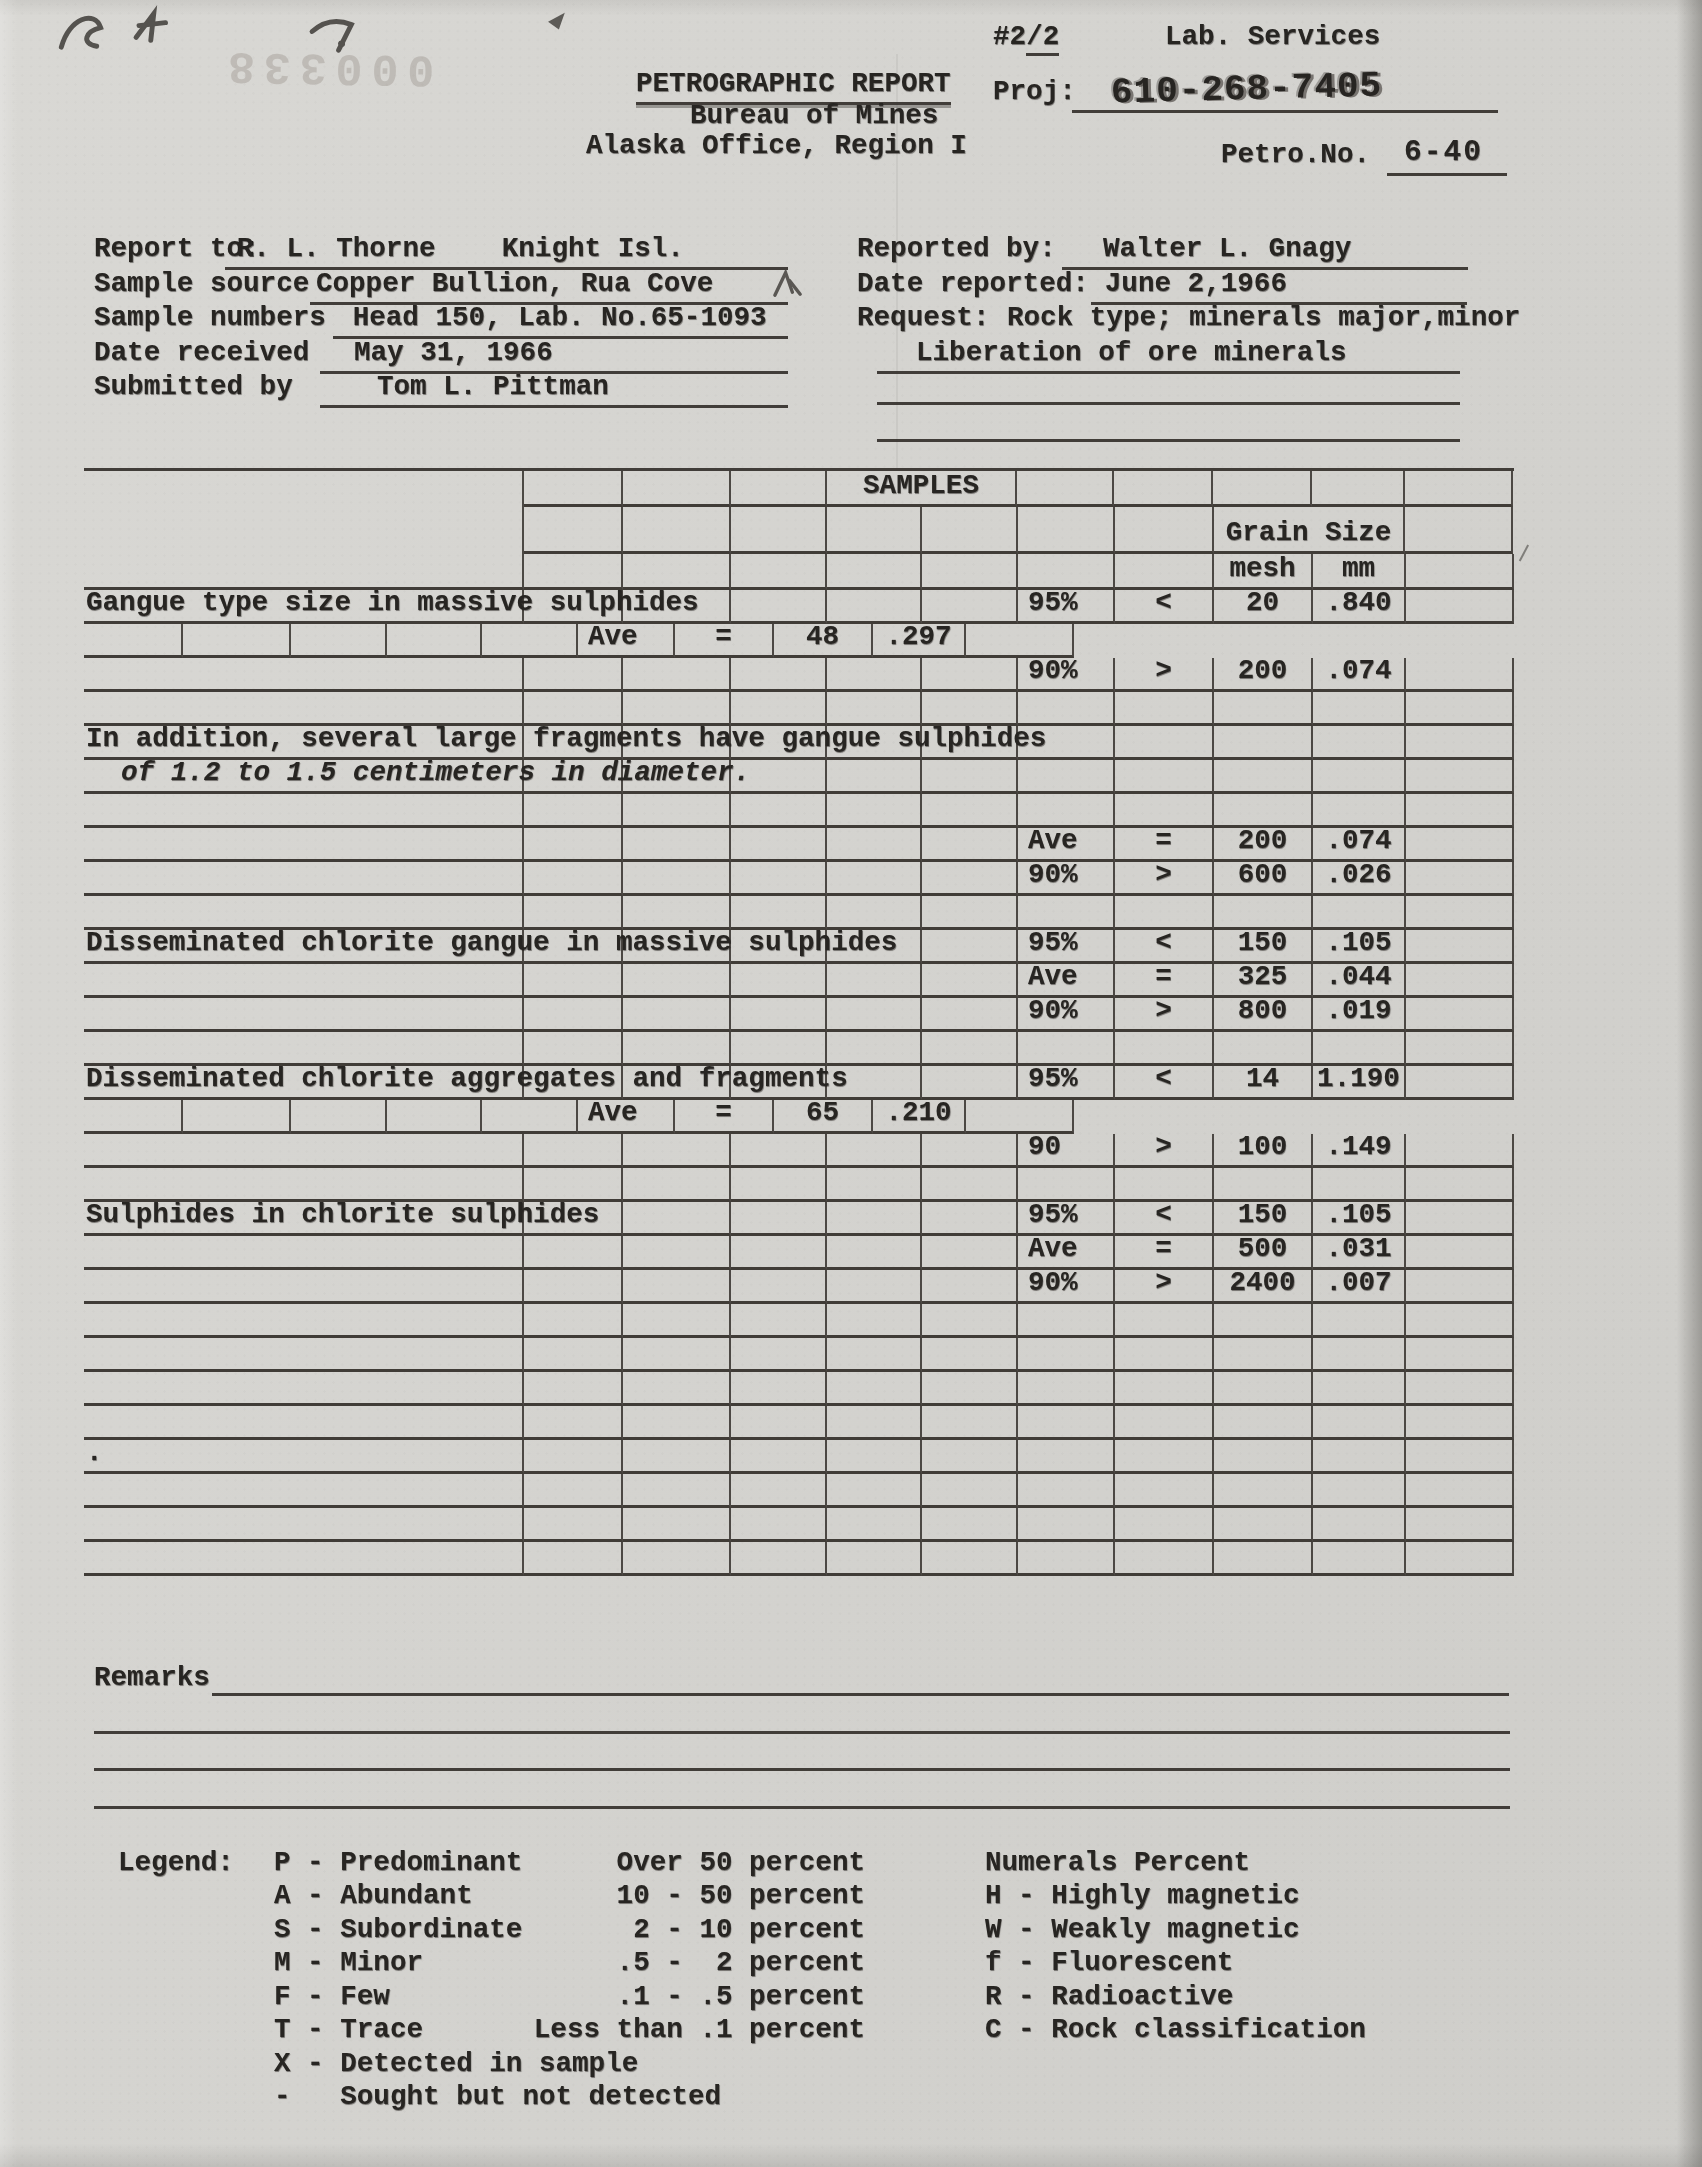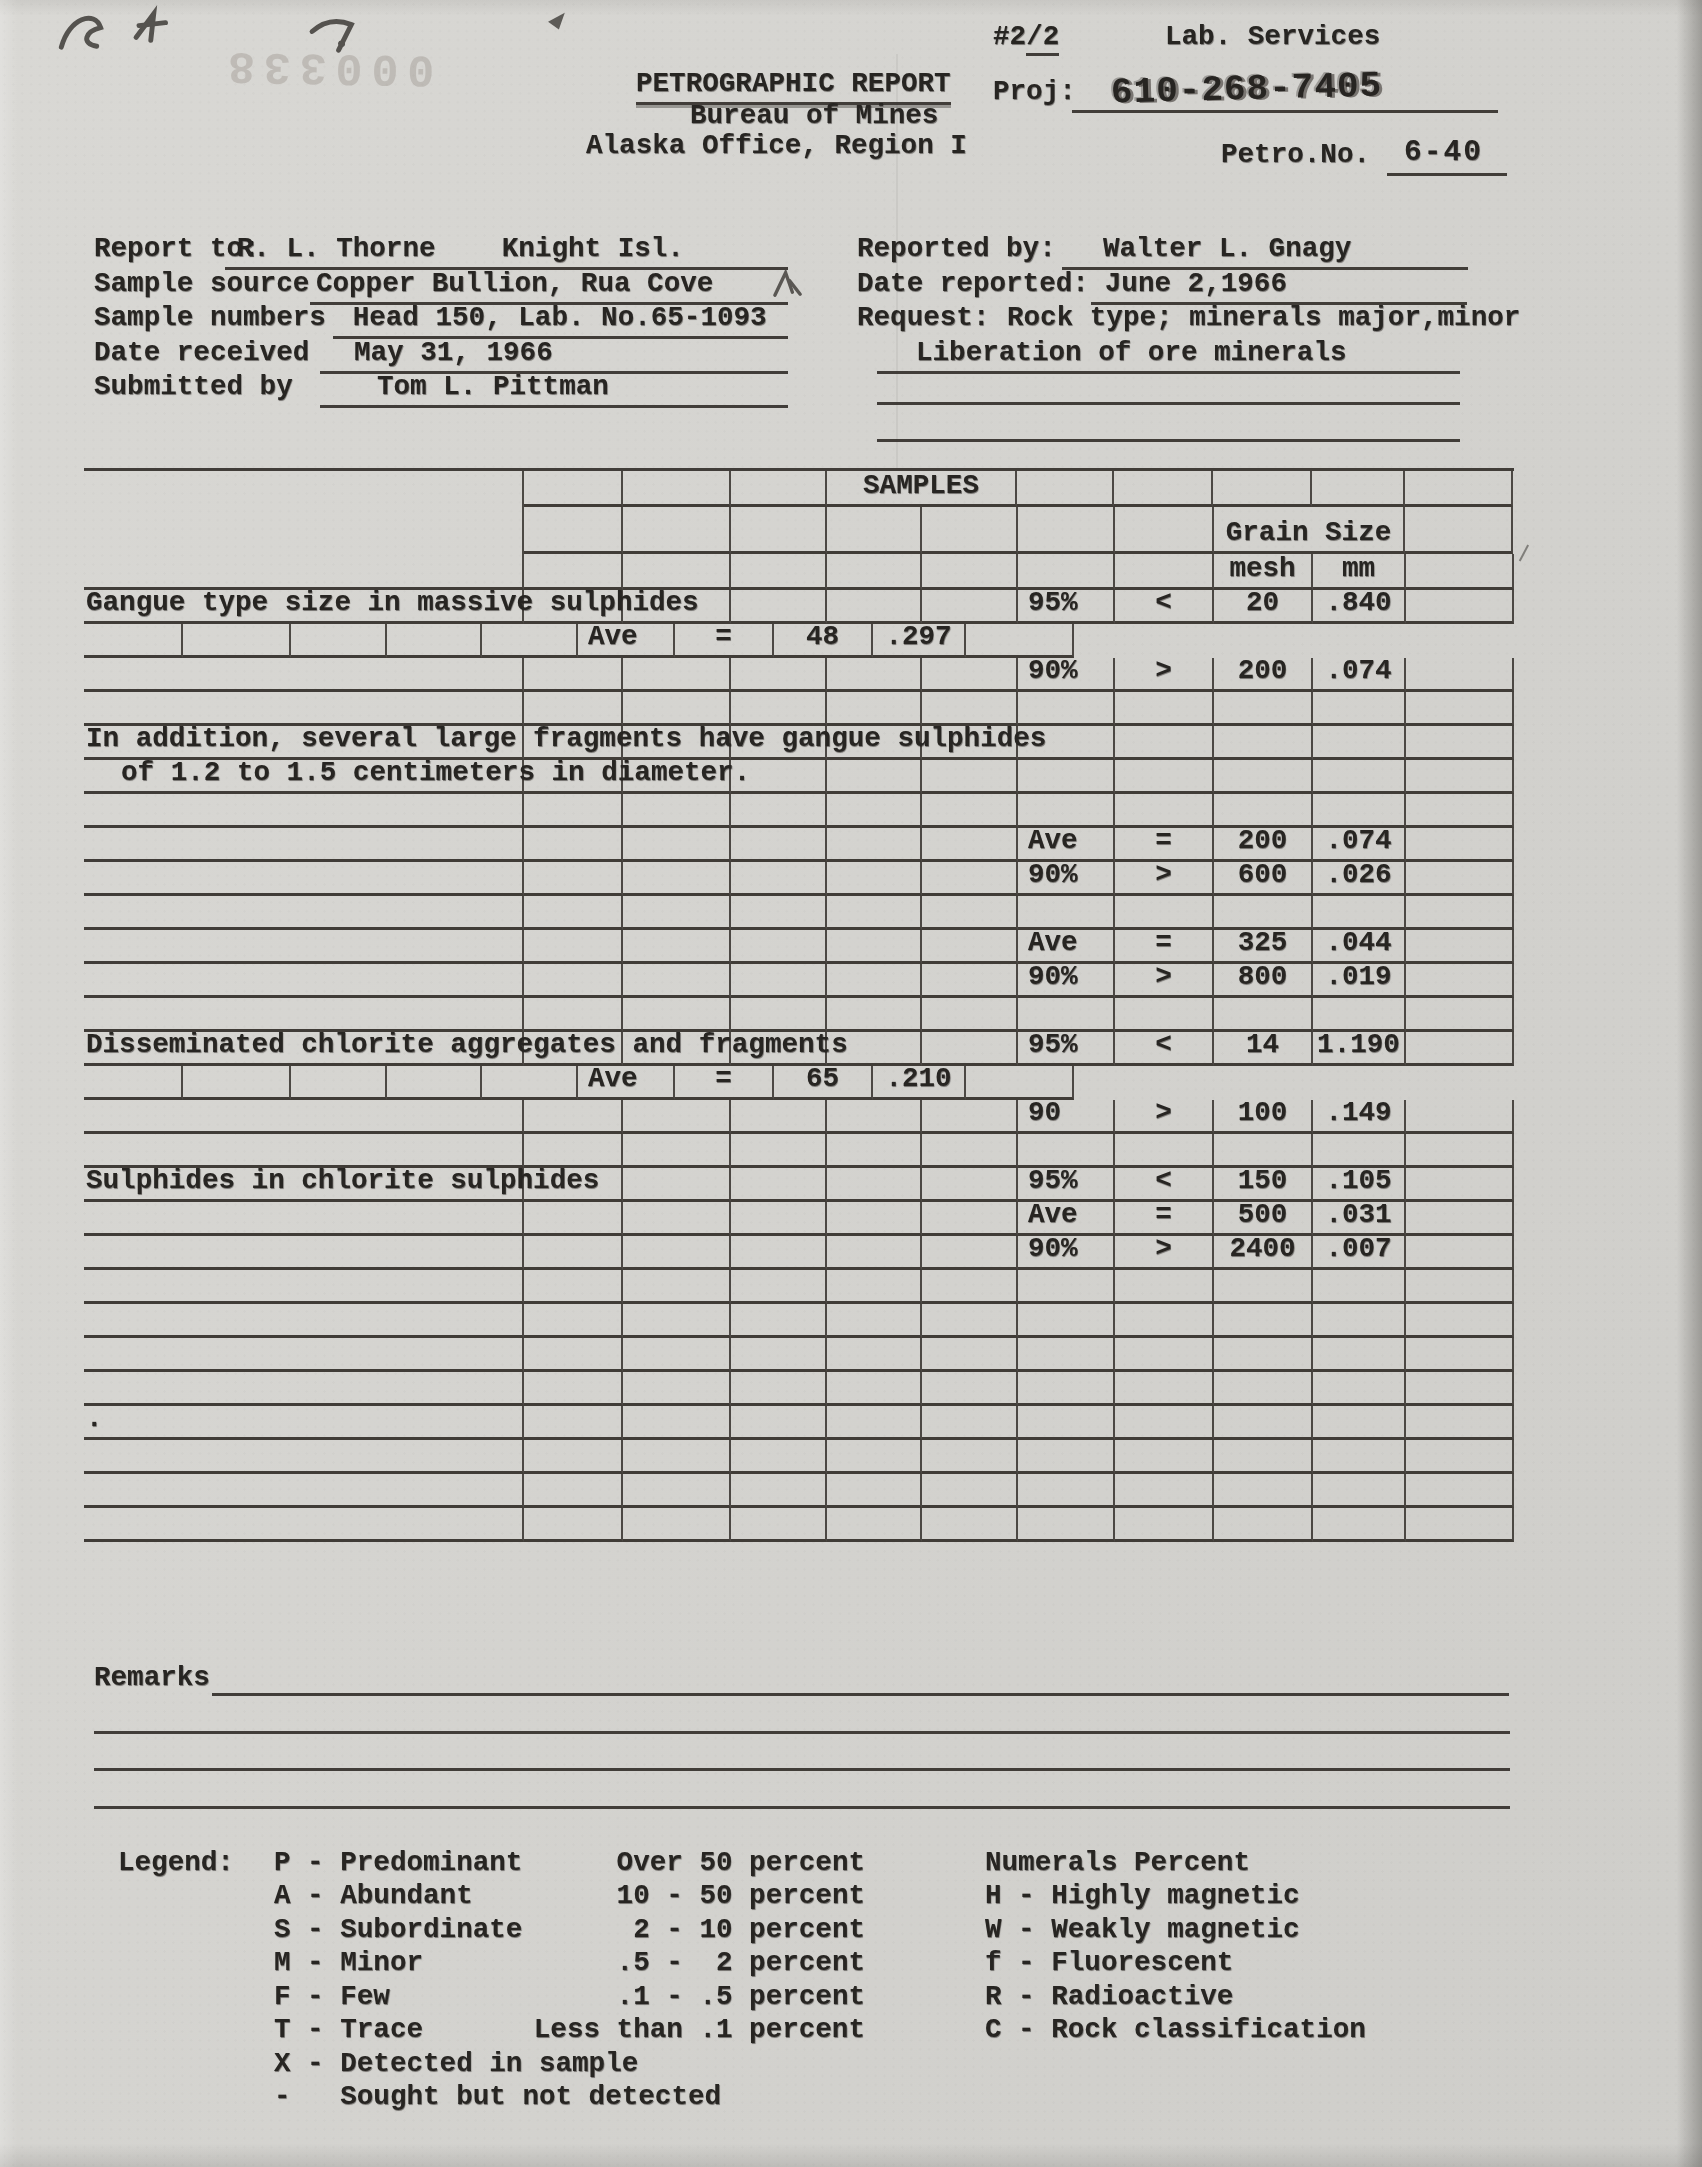--- a/index.html
+++ b/index.html
@@ -54,21 +54,21 @@
   .trow{display:flex;}
   .cell{
     box-sizing:border-box;position:relative;flex:0 0 auto;
     border-right:2px solid var(--linev);border-bottom:3px solid var(--line);
     display:flex;align-items:flex-end;padding-bottom:3px;
     font:700 27.6px/29.6px "Liberation Mono","DejaVu Sans Mono",monospace;
     white-space:pre;color:var(--ink);text-shadow:0.6px 0.6px 0.7px rgba(25,22,20,.5);
   }
   .nob{border-bottom:none;}
   .descc{z-index:3;overflow:visible;padding-left:2px;}
-  .ind{padding-left:37px;}
+  .ind{padding-left:37px;font-style:italic;}
   .ctr{justify-content:center;}
   .pctc{padding-left:9.9px;}
   .symc{font-weight:900;}
   
   .legend{position:absolute;left:0;top:1848px;width:1702px;height:296px;}
   .lgrow{position:absolute;left:0;width:100%;height:33px;}
   .lgterm{position:absolute;left:274px;top:0;}
   .lgrange{position:absolute;left:473px;top:0;width:392px;text-align:right;}
   .lgright{position:absolute;left:985px;top:0;}
   svg.scrib{position:absolute;pointer-events:none;}
@@ -320,20 +320,33 @@
         <div class="cell" style="width: 96px;"></div>
         <div class="cell" style="width: 95px;"></div>
         <div class="cell" style="width: 96px;"></div>
         <div class="cell pctc" style="width: 97px;"></div>
         <div class="cell ctr symc" style="width: 99px;"></div>
         <div class="cell ctr" style="width: 99px;"></div>
         <div class="cell ctr" style="width: 93px;"></div>
         <div class="cell" style="width: 108px;"></div>
       </div>
       <div class="trow" style="height: 34px;">
+        <div class="cell descc" style="width: 440px;">Disseminated chlorite gangue in massive sulphides</div>
+        <div class="cell" style="width: 99px;"></div>
+        <div class="cell" style="width: 108px;"></div>
+        <div class="cell" style="width: 96px;"></div>
+        <div class="cell" style="width: 95px;"></div>
+        <div class="cell" style="width: 96px;"></div>
+        <div class="cell pctc" style="width: 97px;">95%</div>
+        <div class="cell ctr symc" style="width: 99px;">&lt;</div>
+        <div class="cell ctr" style="width: 99px;">150</div>
+        <div class="cell ctr" style="width: 93px;">.105</div>
+        <div class="cell" style="width: 108px;"></div>
+      </div>
+      <div class="trow" style="height: 34px;">
         <div class="cell descc" style="width: 440px;"></div>
         <div class="cell" style="width: 99px;"></div>
         <div class="cell" style="width: 108px;"></div>
         <div class="cell" style="width: 96px;"></div>
         <div class="cell" style="width: 95px;"></div>
         <div class="cell" style="width: 96px;"></div>
         <div class="cell pctc" style="width: 97px;">Ave</div>
         <div class="cell ctr symc" style="width: 99px;">=</div>
         <div class="cell ctr" style="width: 99px;">325</div>
         <div class="cell ctr" style="width: 93px;">.044</div>

